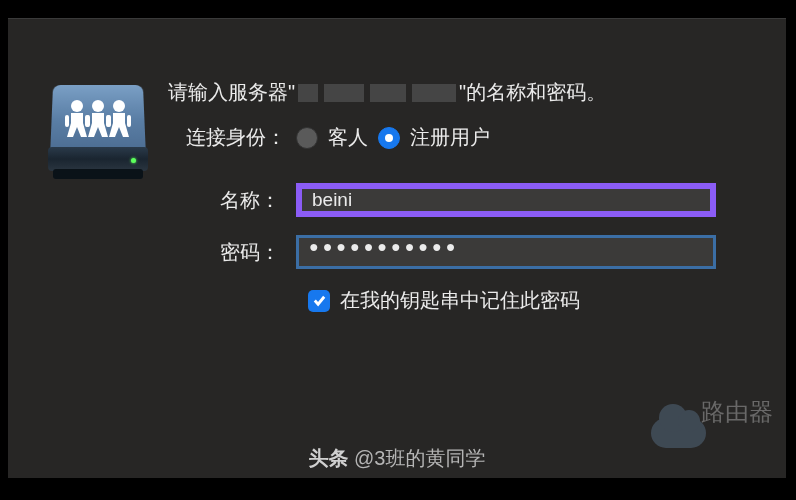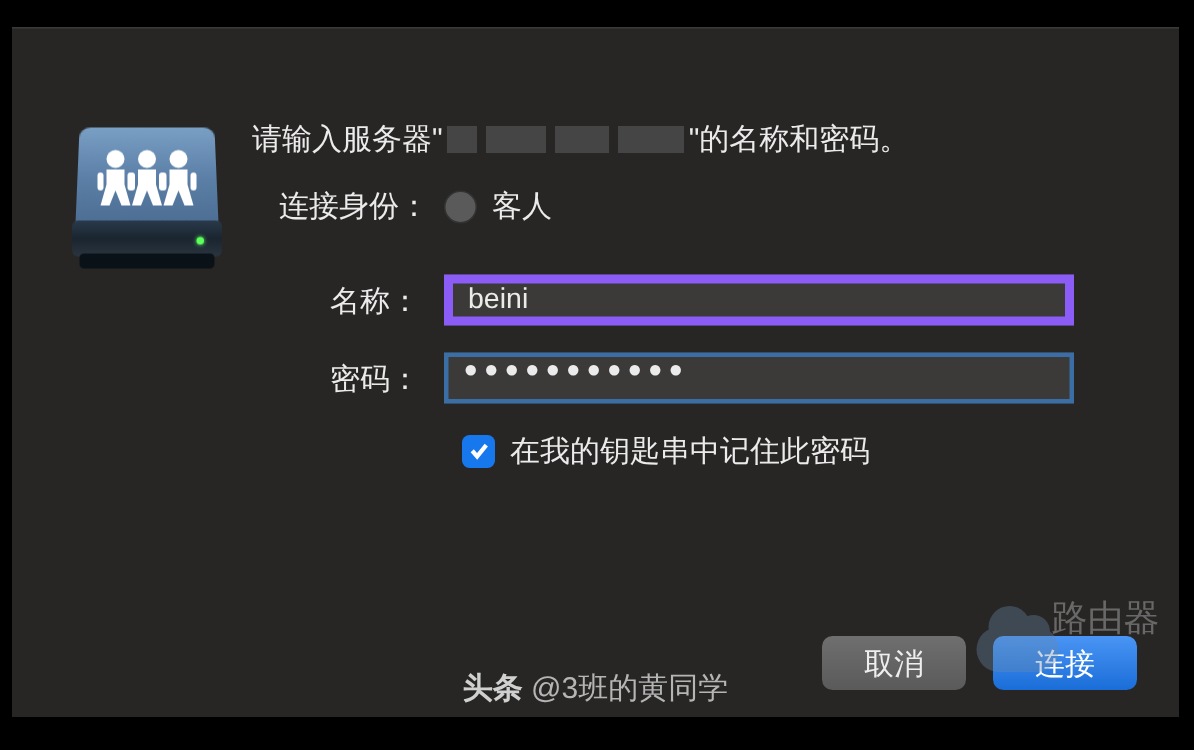--- a/index.html
+++ b/index.html
@@ -358,20 +358,26 @@
         <span>"的名称和密码。</span>
       </div>
 
       <div class="row">
         <div class="row-label">连接身份：</div>
         <div class="radio-group">
           <div class="radio-item">
             <div class="radio-outer"></div>
             <span>客人</span>
           </div>
+          <div class="radio-item">
+            <div class="radio-outer selected">
+                <div class="radio-inner"></div>
+              </div>
+            <span>注册用户</span>
+          </div>
         </div>
       </div>
 
       <div class="fields">
         <div class="field-row">
           <div class="field-label">名称：</div>
           <input type="text" class="text-input" value="beini" style="">
         </div>
         <div class="field-row">
           <div class="field-label">密码：</div>
@@ -382,24 +388,20 @@
             <svg viewBox="0 0 16 16">
                 <path d="M3 8 L6.5 12 L13 4"></path>
               </svg>
           </div>
           <span>在我的钥匙串中记住此密码</span>
         </div>
       </div>
     </div>
   </div>
 
-  <div class="buttons">
-    <button class="btn btn-cancel">取消</button>
-    <button class="btn btn-connect">连接</button>
-  </div>
 
   <div class="watermark-logo">
     <div class="cloud"></div>
   </div>
   <div class="watermark-text">
     <span class="brand">路由器</span>
   </div>
 
   <div class="attribution">
     <span class="tt">头条 </span><span>@3班的黄同学</span>

